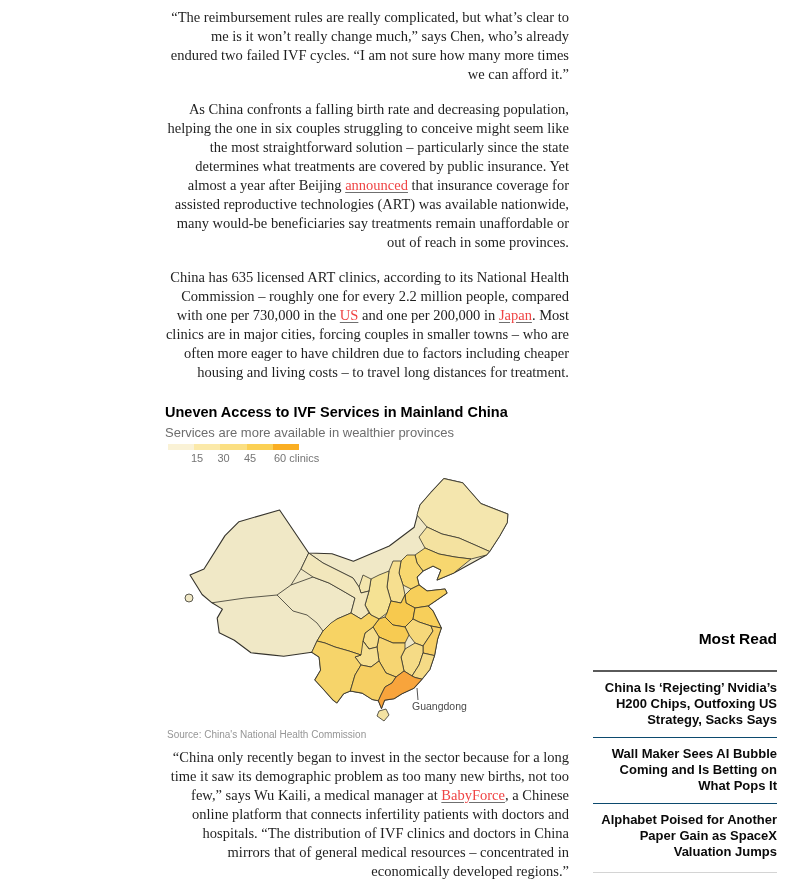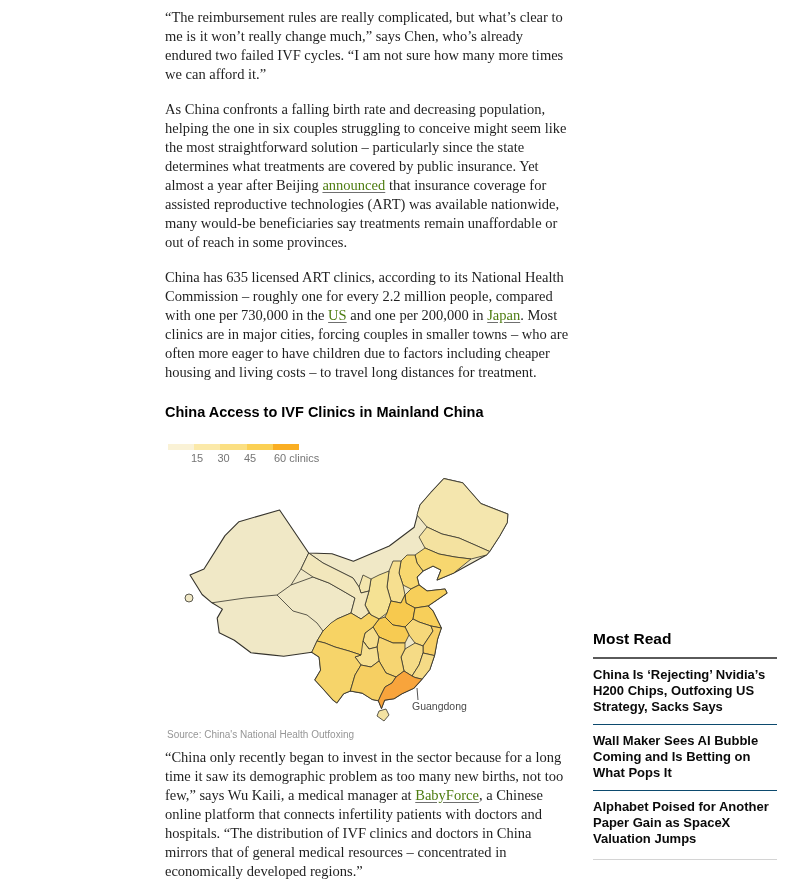--- a/index.html
+++ b/index.html
@@ -1,23 +1,23 @@
 <!DOCTYPE html>
 <html><head>
 <meta charset="utf-8">
 <style>
   html,body{margin:0;padding:0;background:#ffffff;}
   #page{position:relative;width:786px;height:885px;background:#ffffff;overflow:hidden;
-        font-family:"Liberation Sans",sans-serif;}
+        font-family:"Liberation Sans",sans-serif;text-align:right;}
 
   
   .article-col{position:absolute;left:165px;top:8px;width:404px;}
   .article-col p{margin:0 0 16px 0;font-family:"Liberation Serif","DejaVu Serif",serif;
                  font-size:14.5px;line-height:19px;color:#1f1f1f;}
-  .article-col a{color:#4d7c0f;text-decoration:underline;text-underline-offset:2px;
+  .article-col a{color:#ef4444;text-decoration:underline;text-underline-offset:2px;
                  text-decoration-color:#6f6f6f;cursor:pointer;}
   .bottom-col{top:748px;}
 
   
   .chart-block{position:absolute;left:165px;top:402px;width:430px;height:345px;}
   .chart-title{position:absolute;left:0;top:2px;font-size:14.5px;font-weight:700;color:#000;}
   .chart-subtitle{position:absolute;left:0;top:23px;font-size:13px;color:#6d6d6d;}
   .legend-bar{position:absolute;left:3px;top:42px;width:131px;height:6px;display:flex;}
   .legend-bar span{flex:1 1 auto;height:6px;}
   .legend-labels{position:absolute;left:3px;top:50px;width:220px;height:12px;
@@ -27,40 +27,41 @@
   .map-svg{position:absolute;left:0;top:63px;}
   .map-svg path,.map-svg circle{stroke:#35332c;stroke-width:0.8;stroke-linejoin:round;}
   .map-svg .coast{stroke-width:1.1;}
   .map-svg .iline{fill:none;stroke:#35332c;stroke-width:0.8;}
   .map-svg .callout{stroke:#555;stroke-width:1;}
   .map-label{font-size:10.5px;fill:#4a4a4a;stroke:none;font-family:"Liberation Sans",sans-serif;}
   .chart-source{position:absolute;left:2px;top:327px;font-size:10px;color:#969696;}
 
   
   .sidebar{position:absolute;left:593px;top:630px;width:184px;}
-  .mr-head{font-size:15.5px;font-weight:700;color:#000;padding-bottom:9px;
+  .mr-head{font-size:15.5px;font-weight:700;color:#000;padding-bottom:22px;
            border-bottom:2px solid #5a5a5a;}
   .mr-item{padding:8px 0 9px 0;font-size:13px;font-weight:700;line-height:16px;color:#0a0a0a;
            cursor:pointer;}
   .mr-item + .mr-item{border-top:1px solid #0c4a6e;}
   .mr-item:last-child{border-bottom:1px solid #d4d4d4;padding-bottom:12px;}
 </style>
 </head>
 <body>
 
 <div id="page">
 
   <div class="article-col">
       <p>“The reimbursement rules are really complicated, but what’s clear to me is it won’t really change much,” says Chen, who’s already endured two failed IVF cycles. “I am not sure how many more times we can afford it.”</p>
       <p>As China confronts a falling birth rate and decreasing population, helping the one in six couples struggling to conceive might seem like the most straightforward solution – particularly since the state determines what treatments are covered by public insurance. Yet almost a year after Beijing <a>announced</a> that insurance coverage for assisted reproductive technologies (ART) was available nationwide, many would-be beneficiaries say treatments remain unaffordable or out of reach in some provinces.</p>
       <p>China has 635 licensed ART clinics, according to its National Health Commission – roughly one for every 2.2 million people, compared with one per 730,000 in the <a>US</a> and one per 200,000 in <a>Japan</a>. Most clinics are in major cities, forcing couples in smaller towns – who are often more eager to have children due to factors including cheaper housing and living costs – to travel long distances for treatment.</p>
     </div>
 
   <div class="chart-block">
-    <div class="chart-title">China Access to IVF Clinics in Mainland China</div>
+    <div class="chart-title">Uneven Access to IVF Services in Mainland China</div>
+    <div class="chart-subtitle">Services are more available in wealthier provinces</div>
 
     <div class="legend-bar">
         <span style="background: rgb(250, 242, 214);"></span>
         <span style="background: rgb(251, 233, 169);"></span>
         <span style="background: rgb(251, 223, 130);"></span>
         <span style="background: rgb(251, 208, 84);"></span>
         <span style="background: rgb(250, 174, 34);"></span>
       </div>
     <div class="legend-labels">
       <span class="tk" style="left:29px">15</span>
@@ -111,21 +112,21 @@
       <path d="M 146.8,187.2 L 152,176 L 160,178 L 170,182 L 184,186 L 196,190 L 190,192 L 196,200 L 190,210 L 185.3,226 L 178.5,228.8 L 171.8,237.9 L 168.1,235.1 L 158.2,224 L 149.9,214.9 L 155.6,205.2 L 154.1,192 Z" fill="#F6D46A"></path>
       <path d="M 206,202 L 214,196 L 221,208 L 231,212 L 227,218 L 220,222 L 216,230 L 213.4,235.8 L 207.1,234.4 L 197.2,228.1 L 185.3,226 L 190,210 L 196,200 Z" fill="#F6CF62"></path>
       <path d="M 231,212 L 239,206 L 247,211 L 250,212.5 L 257,214.2 L 248.7,223.3 L 236.8,228.8 L 229,233.7 L 219.6,235.1 L 216.5,243.4 L 213.4,235.8 L 216,230 L 220,222 L 227,218 Z" fill="#F8A43C"></path>
       <path d="M 214,246 L 221,244 L 224,250 L 219,256 L 212,251 Z" fill="#F3E2A2"></path>
       <circle cx="24" cy="133" r="4" fill="#F0E8C6"></circle>
 
       <line class="callout" x1="252" y1="223" x2="253" y2="235"></line>
       <text class="map-label" x="247" y="245">Guangdong</text>
     </svg>
 
-    <div class="chart-source">Source: China's National Health Outfoxing</div>
+    <div class="chart-source">Source: China's National Health Commission</div>
   </div>
 
   <div class="article-col bottom-col">
       <p>“China only recently began to invest in the sector because for a long time it saw its demographic problem as too many new births, not too few,” says Wu Kaili, a medical manager at <a>BabyForce</a>, a Chinese online platform that connects infertility patients with doctors and hospitals. “The distribution of IVF clinics and doctors in China mirrors that of general medical resources – concentrated in economically developed regions.”</p>
     </div>
 
   <div class="sidebar">
     <div class="mr-head">Most Read</div>
     <div id="mr-items">
         <div class="mr-item">China Is ‘Rejecting’ Nvidia’s H200 Chips, Outfoxing US Strategy, Sacks Says</div>

